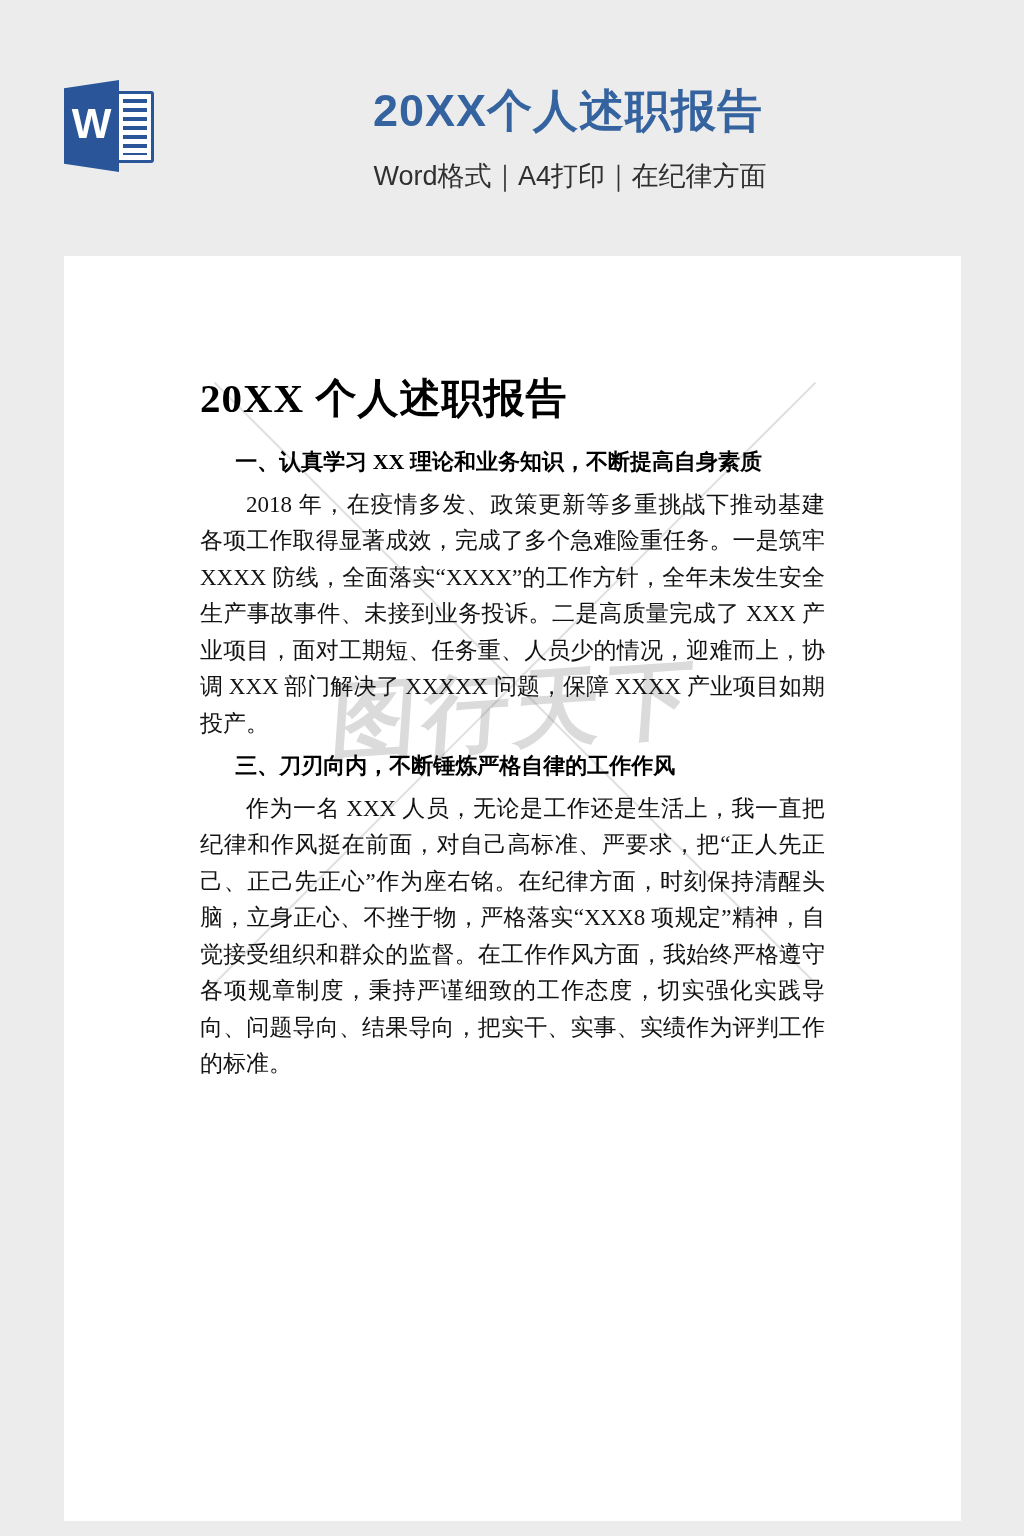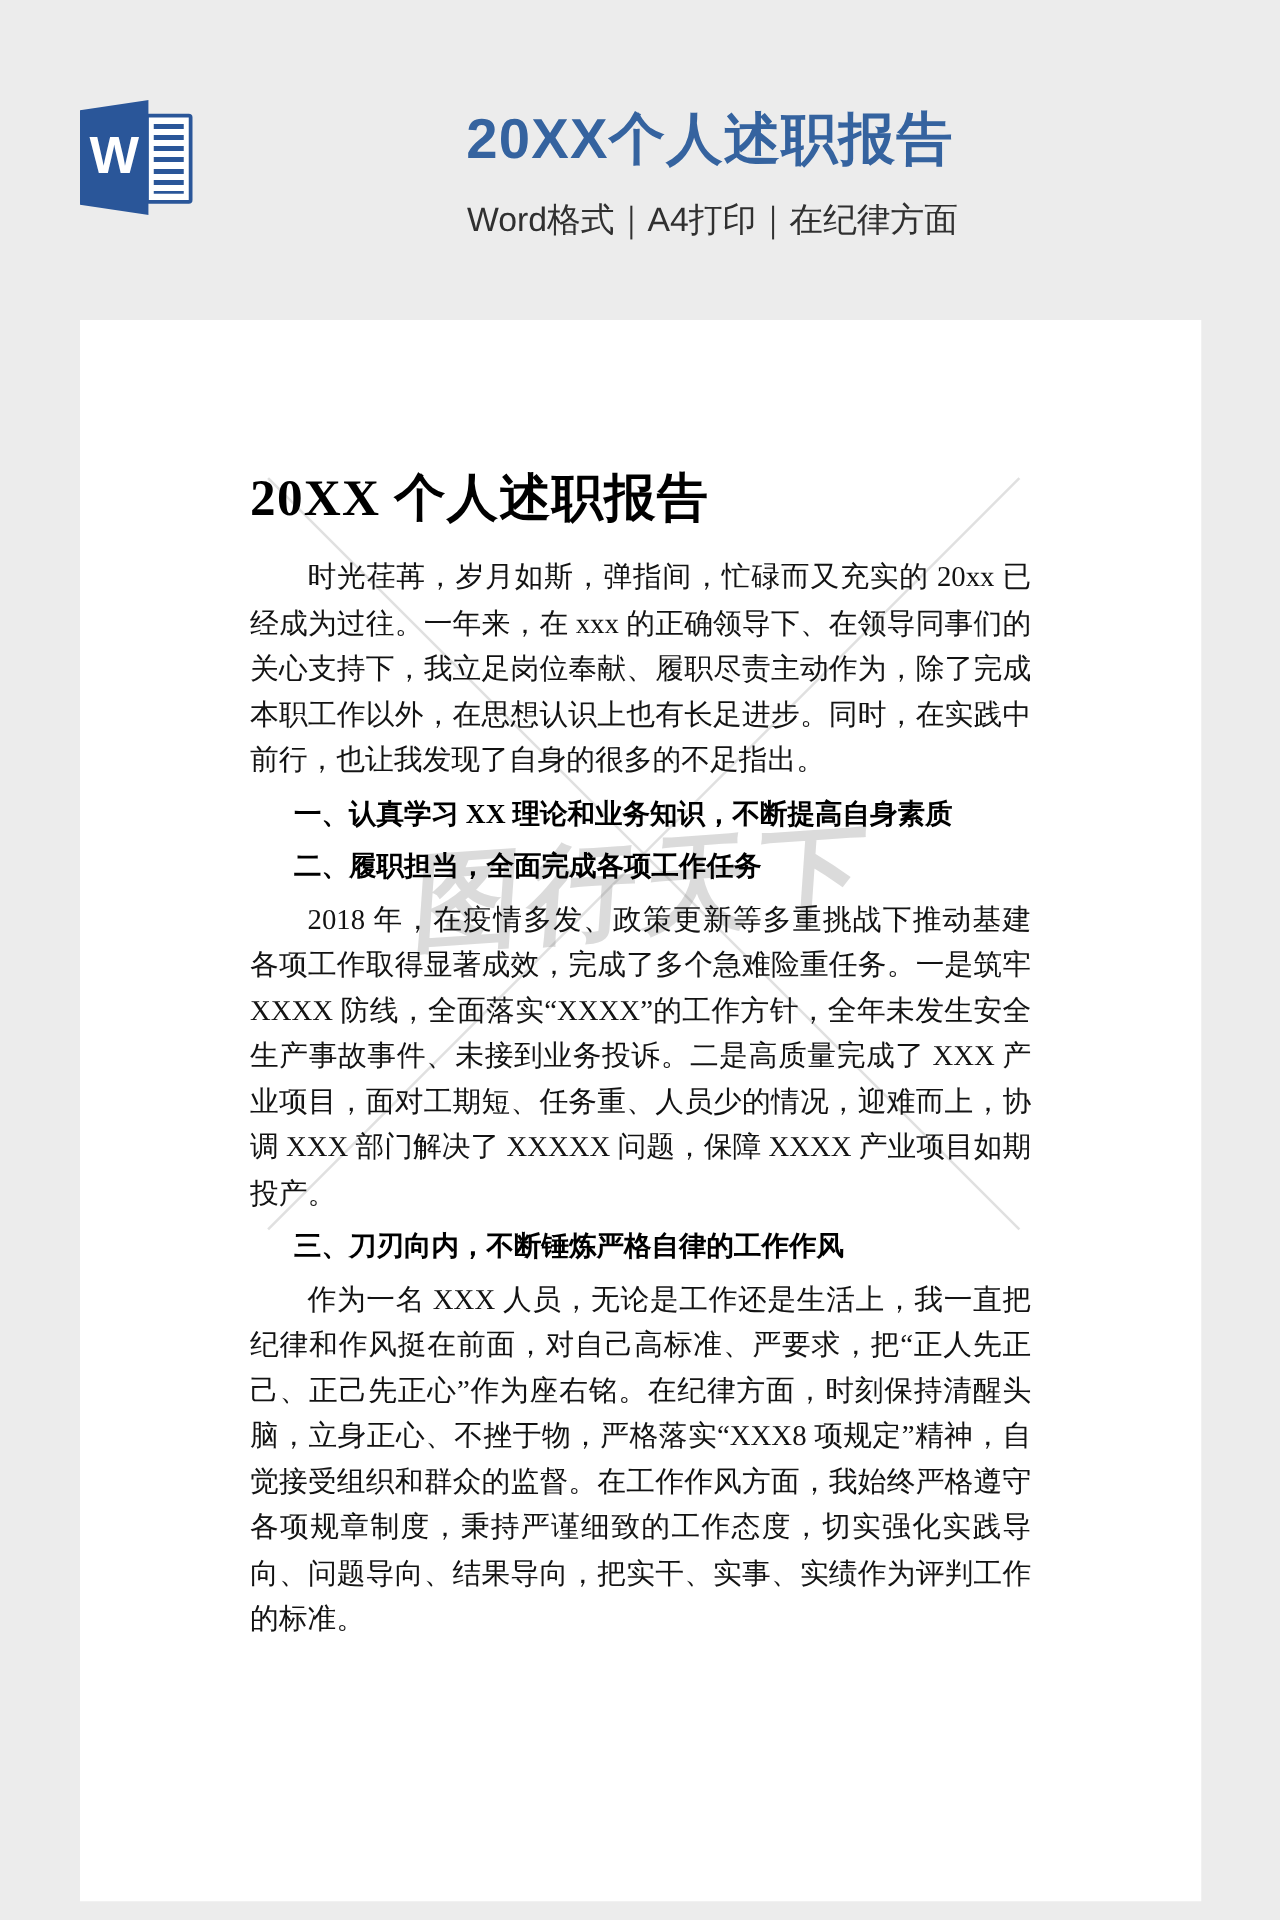--- a/index.html
+++ b/index.html
@@ -100,21 +100,19 @@
 </div>
 
 <div class="doc-page">
   <div class="wm-line l1"></div>
   <div class="wm-line l2"></div>
   <div class="wm-text">图行天下</div>
 
   <div class="doc-content">
     <div class="doc-title">20XX 个人述职报告</div>
 
-    <p class="para">时光荏苒，岁月如斯，弹指间，忙碌而又充实的 20xx 已经成为过往。一年来，在 xxx 的正确领导下、在领导同事们的关心支持下，我立足岗位奉献、履职尽责主动作为，除了完成本职工作以外，在思想认识上也有长足进步。同时，在实践中前行，也让我发现了自身的很多的不足指出。</p>
     <h3 class="doc-heading">一、认真学习 XX 理论和业务知识，不断提高自身素质</h3>
-    <h3 class="doc-heading">二、履职担当，全面完成各项工作任务</h3>
     <p class="para">2018 年，在疫情多发、政策更新等多重挑战下推动基建各项工作取得显著成效，完成了多个急难险重任务。一是筑牢 XXXX 防线，全面落实“XXXX”的工作方针，全年未发生安全生产事故事件、未接到业务投诉。二是高质量完成了 XXX 产业项目，面对工期短、任务重、人员少的情况，迎难而上，协调 XXX 部门解决了 XXXXX 问题，保障 XXXX 产业项目如期投产。</p>
     <h3 class="doc-heading">三、刀刃向内，不断锤炼严格自律的工作作风</h3>
     <p class="para">作为一名 XXX 人员，无论是工作还是生活上，我一直把纪律和作风挺在前面，对自己高标准、严要求，把“正人先正己、正己先正心”作为座右铭。在纪律方面，时刻保持清醒头脑，立身正心、不挫于物，严格落实“XXX8 项规定”精神，自觉接受组织和群众的监督。在工作作风方面，我始终严格遵守各项规章制度，秉持严谨细致的工作态度，切实强化实践导向、问题导向、结果导向，把实干、实事、实绩作为评判工作的标准。</p>
 
   </div>
 </div>
 
 </body></html>

